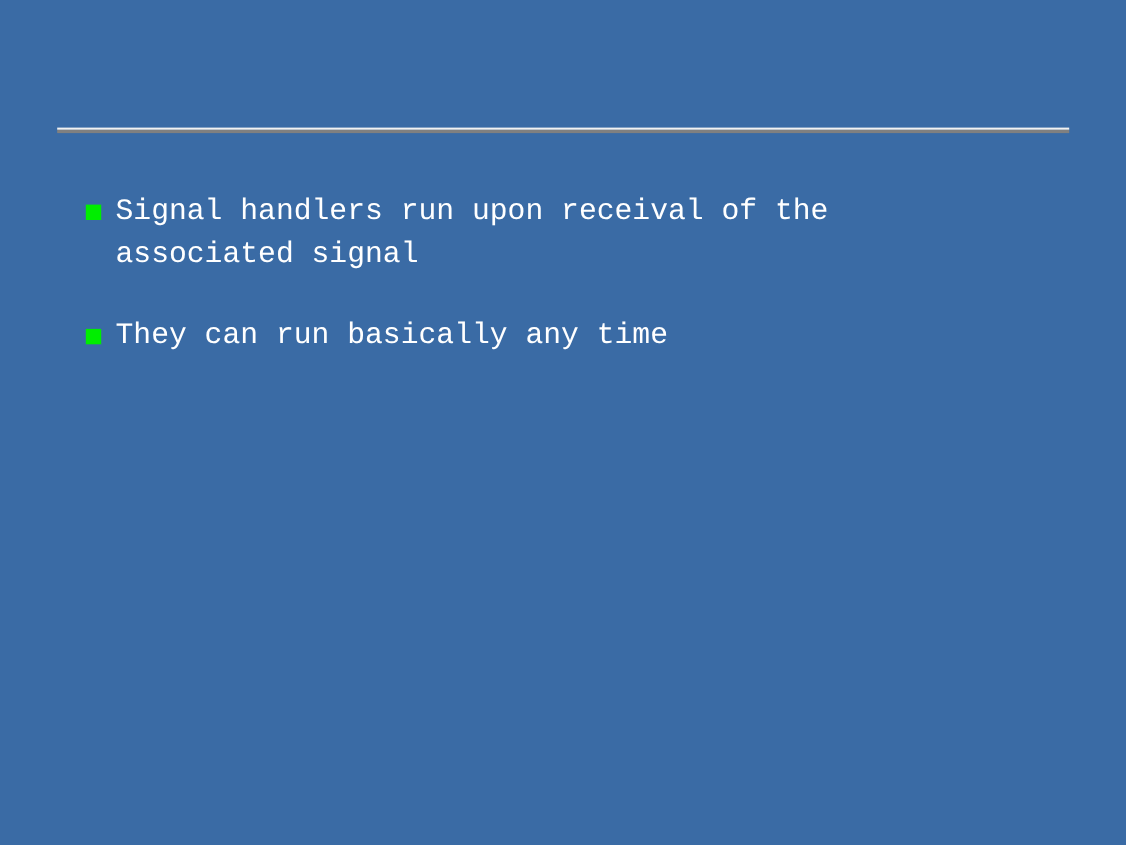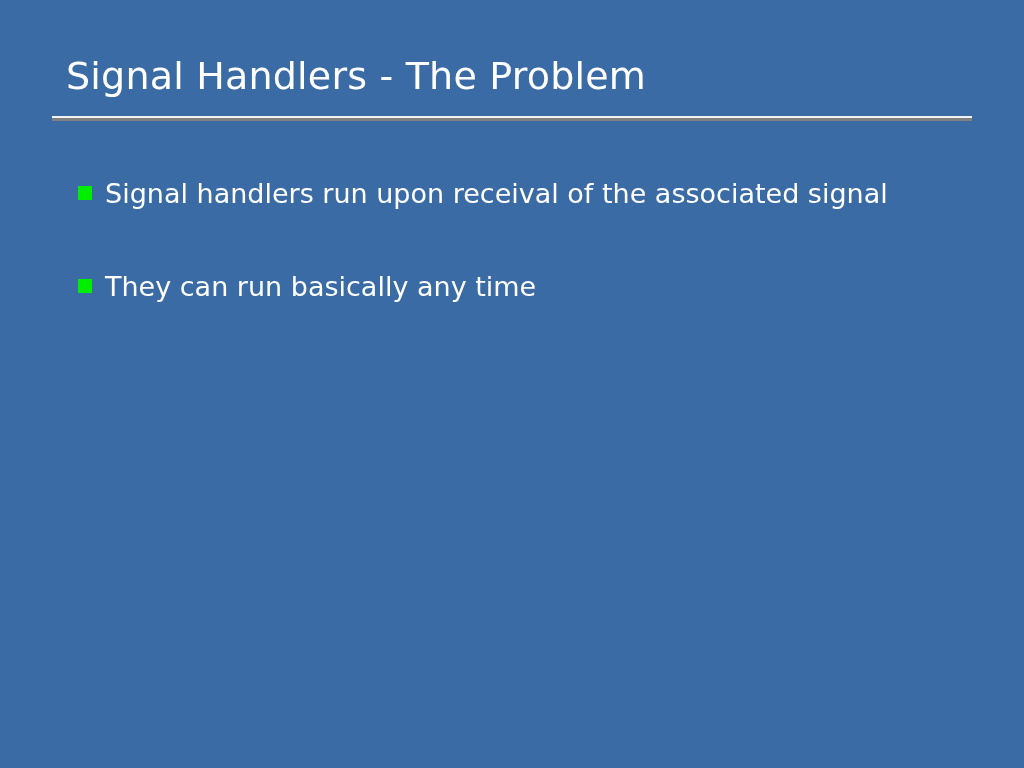--- a/index.html
+++ b/index.html
@@ -80,50 +80,49 @@
     display: block;
     padding-left: 27px;
     color: #ffffff;
     font-family: "DejaVu Sans", sans-serif;
     font-size: 27px;
     line-height: 39px;
     font-weight: 400;
   }
 
   .bullet-row + .bullet-row {
-    margin-top: 54px;
+    margin-top: 35px;
+    font-family: Liberation Mono, monospace;
   }
 
   .bullet-marker {
     position: absolute;
     left: 0;
     top: 12px;
     width: 14px;
     height: 14px;
     background: #00ee00;
     display: block;
   }
 
   .bullet-text {
     display: block;
     max-width: 800px;
   }
 
   .bullet-row.wrap .bullet-text {
     max-width: 790px;
+    font-family: Liberation Mono, monospace;
   }
 </style>
 </head>
 <body>
 
 <div id="slide">
 
-  <div id="title-block">
-    <div id="slide-title">Signal Handlers - The Problem</div>
-  </div>
 
   <div id="title-rule">
     <div class="rule-light"></div>
     <div class="rule-dark"></div>
   </div>
 
   <div id="bullet-list">
 
     <div class="bullet-row wrap">
       <span class="bullet-marker"></span>

